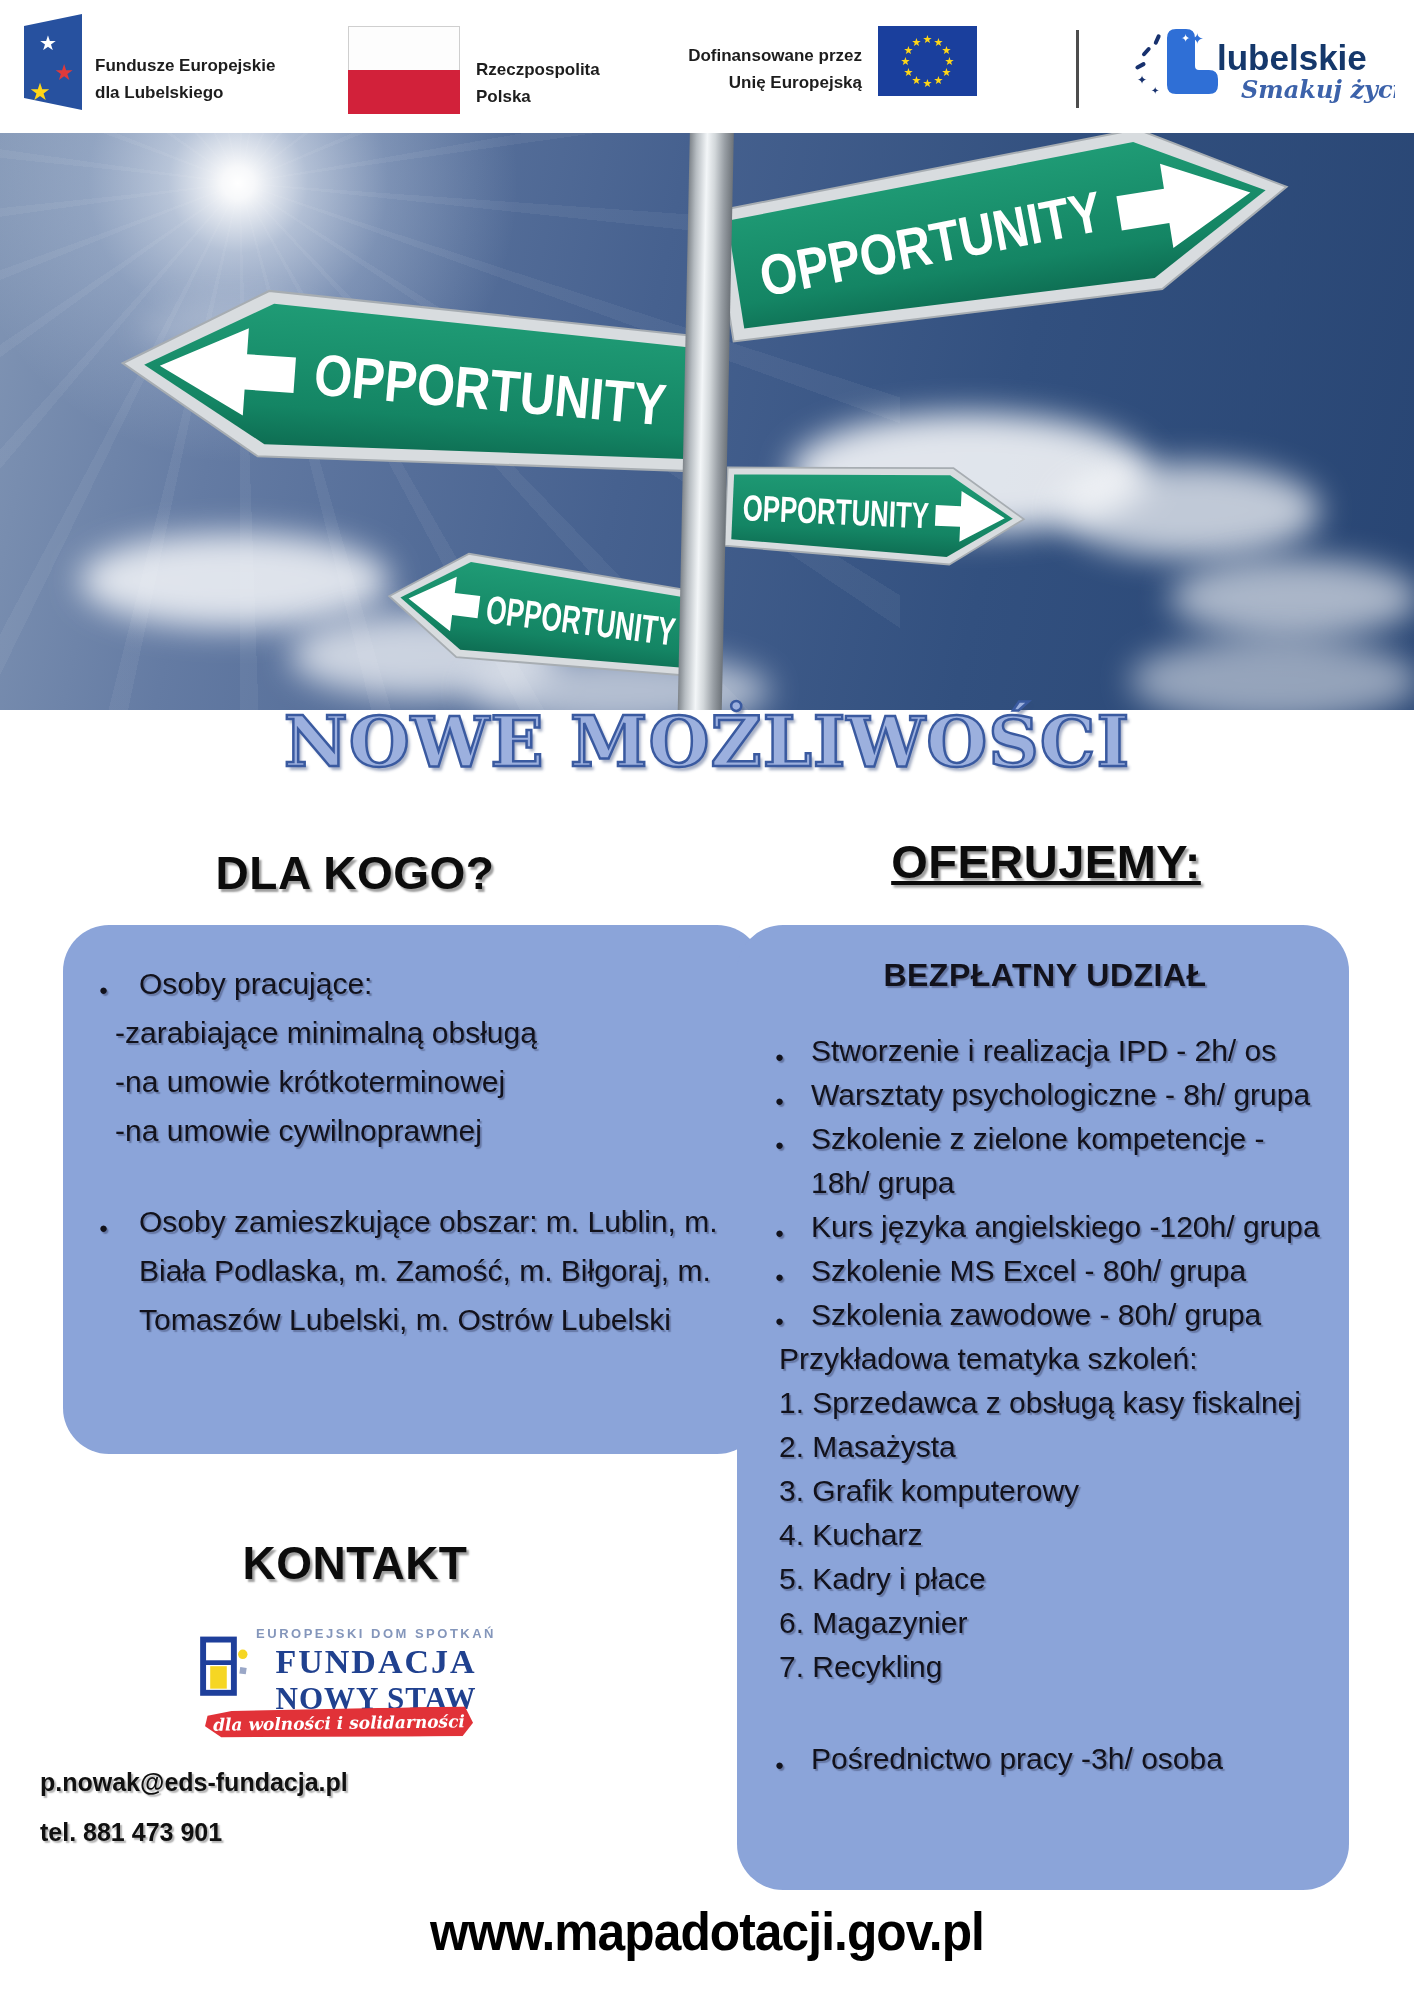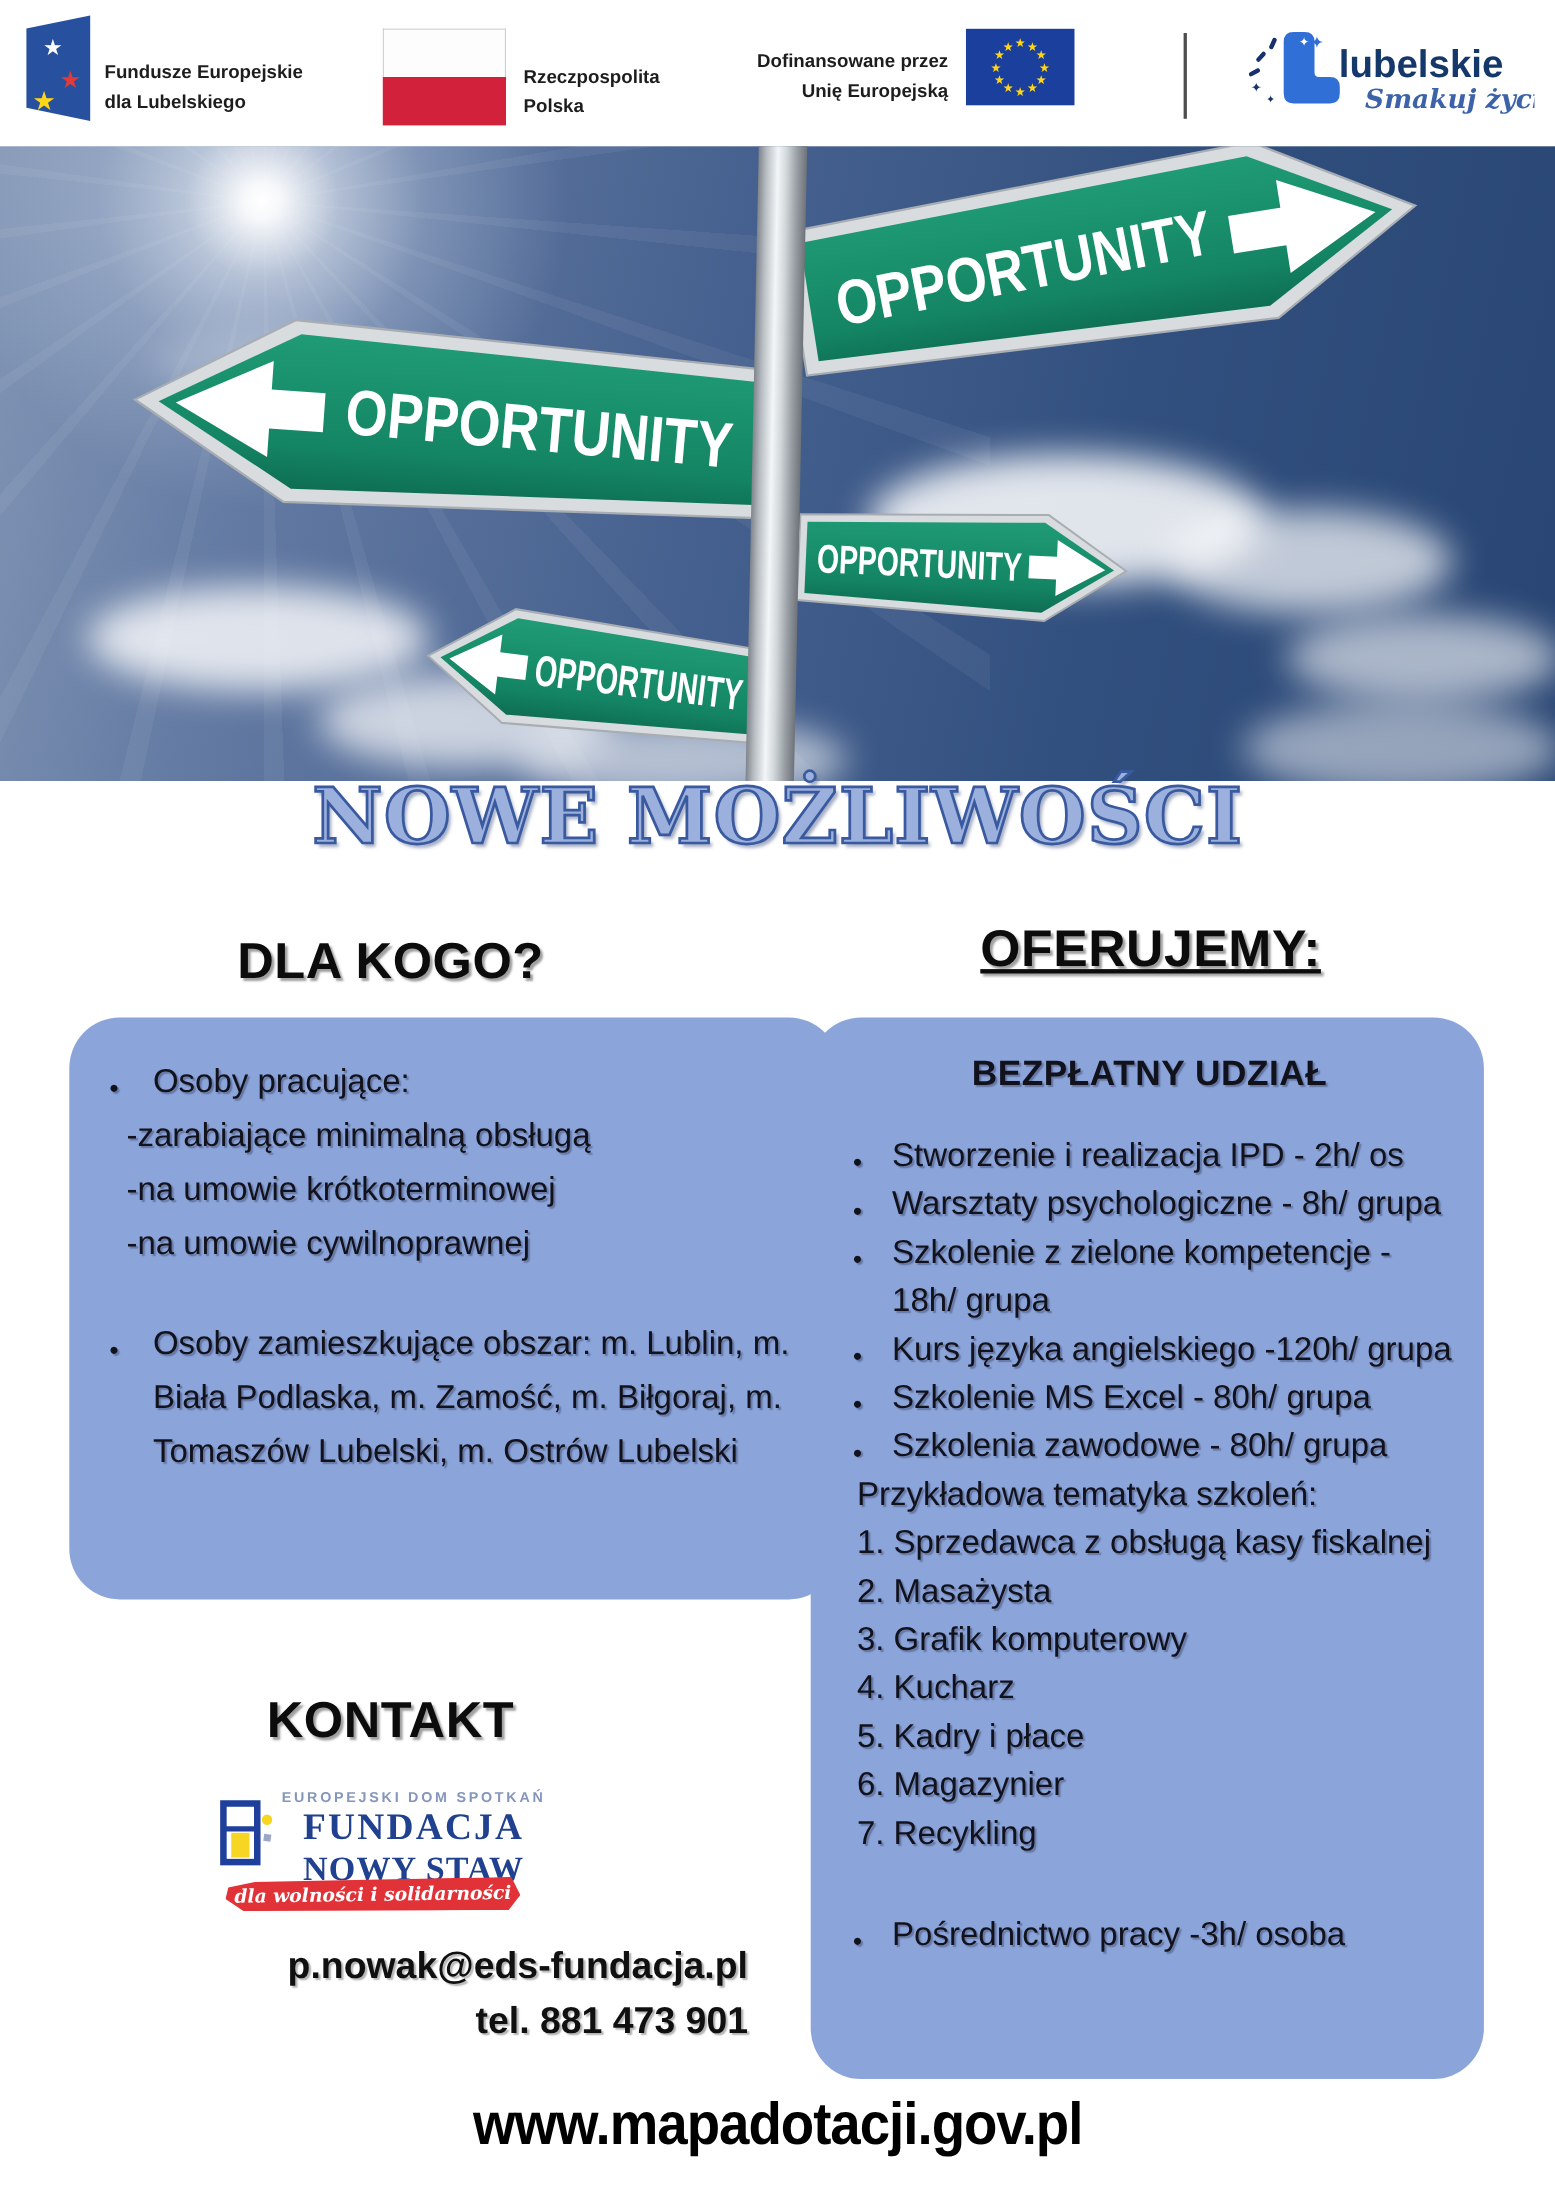--- a/index.html
+++ b/index.html
@@ -66,22 +66,22 @@
   .fnd-n1 { font-family:"Liberation Serif",serif; font-weight:bold; font-size:34px; letter-spacing:2px;
             color:#20418f; text-align:center; margin-top:2px; }
   .fnd-n2 { font-family:"Liberation Serif",serif; font-weight:bold; font-size:31px; letter-spacing:1px;
             color:#20418f; text-align:center; }
   .fnd-banner { position:absolute; left:205px; top:1708px; width:268px; height:30px; background:#e13238;
                 transform:rotate(-0.8deg);
                 clip-path:polygon(1% 20%, 10% 5%, 97% 0%, 100% 55%, 96% 100%, 6% 92%, 0% 55%);
                 display:flex; align-items:center; justify-content:center; }
   .fnd-banner span { font-family:"DejaVu Serif",serif; font-style:italic; font-weight:bold;
                      font-size:17px; color:#fff; }
-  .contact-line { position:absolute; left:40px; width:640px; text-align:right; font-weight:bold;
-                  font-size:34px; color:#101010; text-shadow:2px 2px 1.5px rgba(0,0,0,0.30); }
+  .contact-line { position:absolute; left:40px; width:640px; text-align:left; font-weight:bold;
+                  font-size:25px; color:#101010; text-shadow:2px 2px 1.5px rgba(0,0,0,0.30); }
 
   
   .footer-url { position:absolute; left:0; top:1900px; width:1414px; text-align:center; }
   .footer-url span { display:inline-block; transform:scaleX(.92); font-weight:bold; font-size:54px;
                      color:#000; letter-spacing:-1px; }
 </style>
 </head>
 <body>
 
 <svg width="0" height="0" style="position:absolute">

